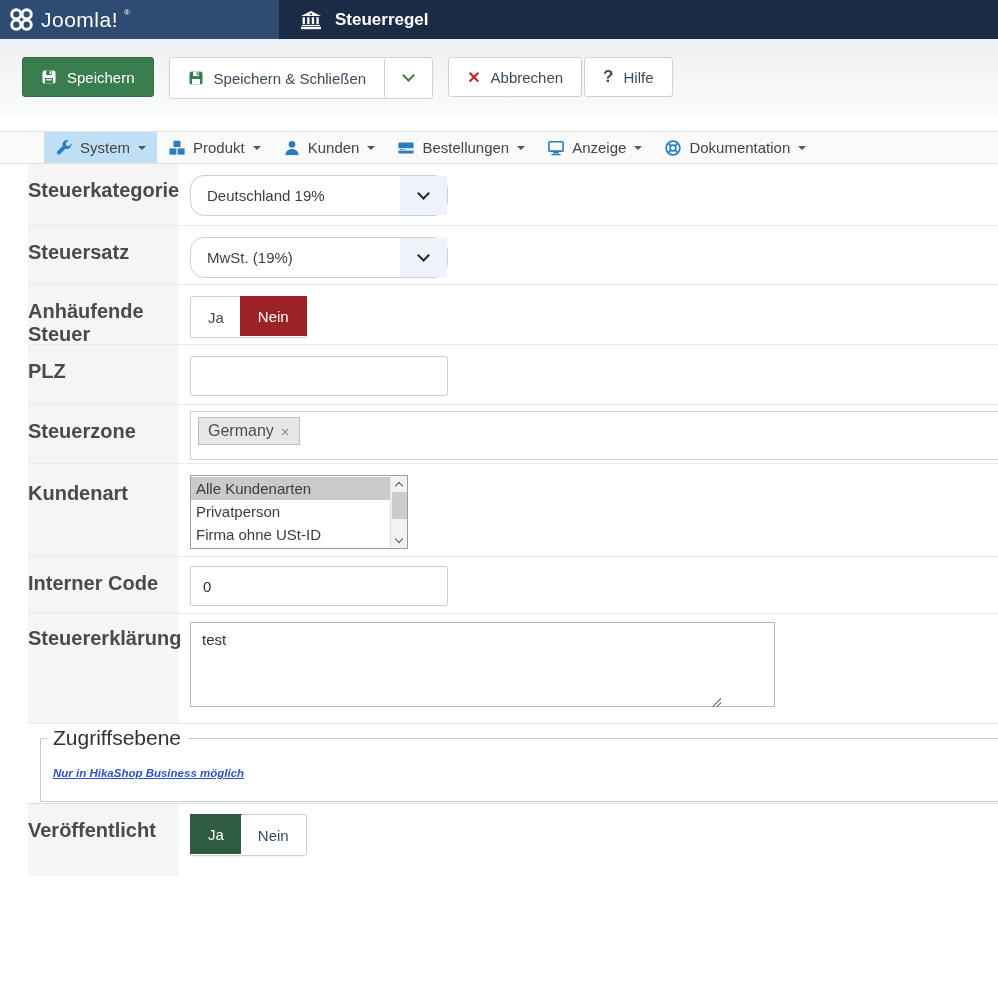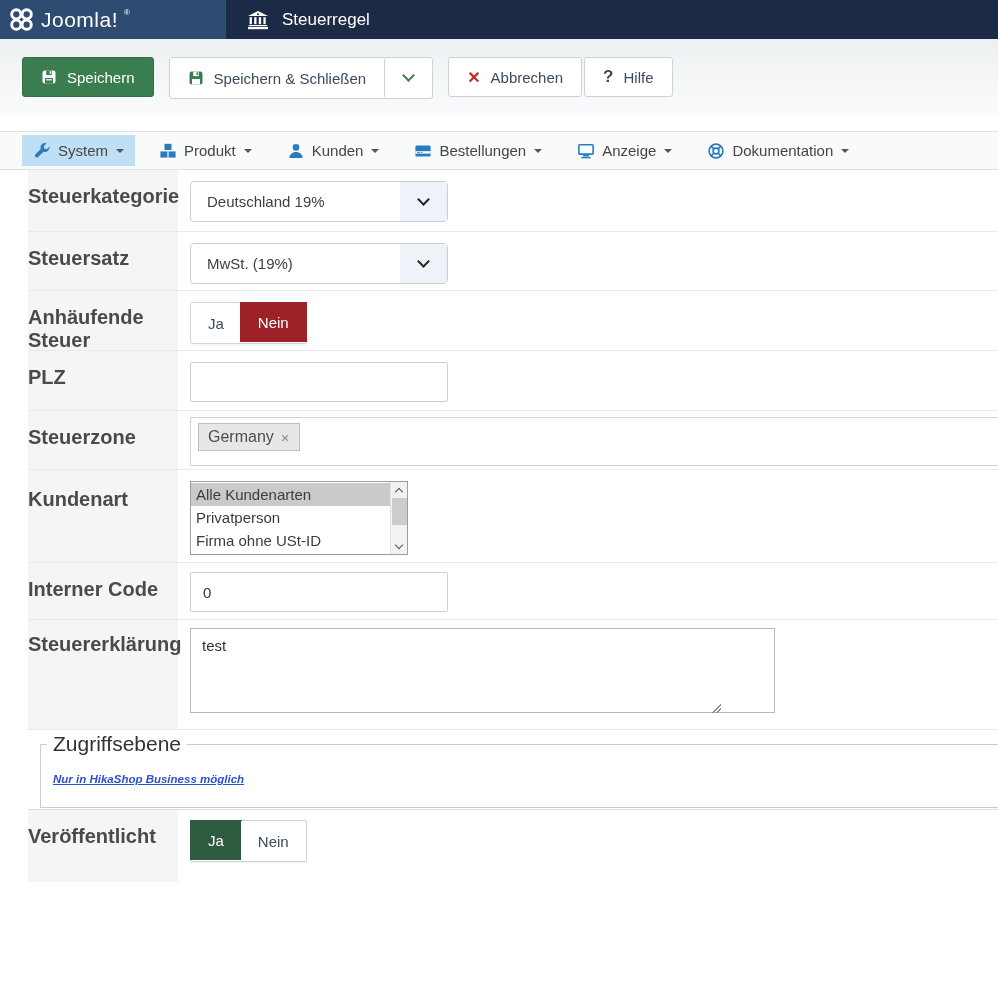--- a/index.html
+++ b/index.html
@@ -1,58 +1,58 @@
 <!DOCTYPE html>
 <html><head>
 <meta charset="utf-8">
 <style>
   * { margin:0; padding:0; box-sizing:border-box; }
   html,body { width:998px; height:997px; overflow:hidden; background:#fff;
     font-family:"Liberation Sans", sans-serif; }
 
   
   .header { height:39px; display:flex; }
-  .header-left { width:226px; background:#2e4c72; display:flex; align-items:center; padding-left:8px; gap:6px; }
+  .header-left { width:279px; background:#2e4c72; display:flex; align-items:center; padding-left:8px; gap:6px; }
   .logo-text { color:#fff; font-size:21px; letter-spacing:.5px; }
   .logo-reg { color:#fff; font-size:8px; vertical-align:top; position:relative; top:-7px; }
-  .header-right { flex:1; background:#1b2b45; display:flex; align-items:center; gap:13px; padding-left:21px; }
+  .header-right { flex:1; background:#1b2b45; display:flex; align-items:center; gap:13px; padding-left:21px;font-weight:bold; }
   .page-title { color:#fff; font-size:17px; }
 
   
   .toolbar { height:76px; background:linear-gradient(#edf0f2,#fafbfc); padding:18px 0 0 22px; display:flex; gap:15px; align-items:flex-start; }
   .btn { height:40px; display:inline-flex; align-items:center; gap:10px; padding:0 18px;
          font-size:15px; border-radius:3px; cursor:pointer; background:#fff; border:1px solid #ccd2d8; color:#3b4b5c; }
   .btn-green { background:#3a7d4e; border-color:#336f45; color:#fff; }
   .split { display:inline-flex; background:#fff; border:1px solid #ccd2d8; border-radius:3px; }
   .split .btn { border:none; background:transparent; }
   .split .drop { width:48px; justify-content:center; border-left:1px solid #ccd2d8; padding:0; }
   .x-glyph { color:#c5292e; font-size:16px; font-weight:bold; }
   .q-glyph { color:#3b4b5c; font-size:17px; font-weight:bold; }
   .chev { display:inline-block; width:9px; height:9px; border-right:2px solid #222; border-bottom:2px solid #222; transform:rotate(45deg); margin-top:-5px; }
   .chev-green { border-color:#3a7d4e; }
 
   
   .gap { height:16px; }
-  .menubar { height:39px; background:#f9fafa; border-top:1px solid #dde1e4; border-bottom:1px solid #dde1e4;
-             display:flex; align-items:center; padding-left:22px; gap:13px; }
+  .menubar { height:33px; background:#f9fafa; border-top:1px solid #dde1e4; border-bottom:1px solid #dde1e4;
+             display:flex; align-items:center; padding-left:44px; }
   .menu-item { display:flex; align-items:center; gap:7px; height:31px; padding:0 11px; font-size:15px; color:#454545; cursor:pointer; }
   .menu-item.active { background:#bfe0f4; }
   .caret { width:0; height:0; border-left:4px solid transparent; border-right:4px solid transparent; border-top:4.5px solid #555; margin-left:1px; }
   .micon { width:18px; height:16px; flex:0 0 auto; }
 
   
   .form { margin-left:28px; width:970px; }
   .row { display:flex; border-bottom:1px solid #eaeaea; }
   .row-label { width:150px; background:#f5f5f5; padding:15px 13px 0 0;
                font-weight:bold; font-size:20px; color:#4a4a4a; flex:0 0 auto; }
   .row-content { flex:1; padding:11px 0 0 12px; }
   .rh62{height:62px}.rh59{height:59px}.rh60{height:60px}.rh93{height:93px}
   .rh57{height:57px}.rh58{height:58px}.rh110{height:110px}
 
-  .fake-select { width:258px; height:41px; border:1px solid #c9d0d7; border-radius:4px; background:#fff;
+  .fake-select { width:258px; height:41px; border:1px solid #c9d0d7; border-radius:14px; background:#fff;
                  display:flex; align-items:center; justify-content:space-between; cursor:pointer; }
   .fs-text { padding-left:16px; font-size:15px; color:#3e3e3e; }
   .fs-arrow { width:47px; height:100%; background:#eef3f9; display:flex; align-items:center; justify-content:center; }
 
   .toggle { display:inline-flex; border:1px solid #d2d2d2; border-radius:2px; background:#fff; box-shadow:0 1px 2px rgba(0,0,0,.06); }
   .toggle .tbtn { height:40px; padding:0 17px; font-size:15px; display:flex; align-items:center; color:#3b4b5c; cursor:pointer; background:#fff; }
   .toggle .sel-red { background:#9c2227; color:#fff; margin:-1px; padding:0 18px; }
   .toggle .sel-green { background:#2f5c40; color:#fff; margin:-1px; padding:0 18px; }
 
   .input { height:40px; width:258px; border:1px solid #c9d0d7; border-radius:2px; padding:0 12px; font-size:15px; color:#333;

